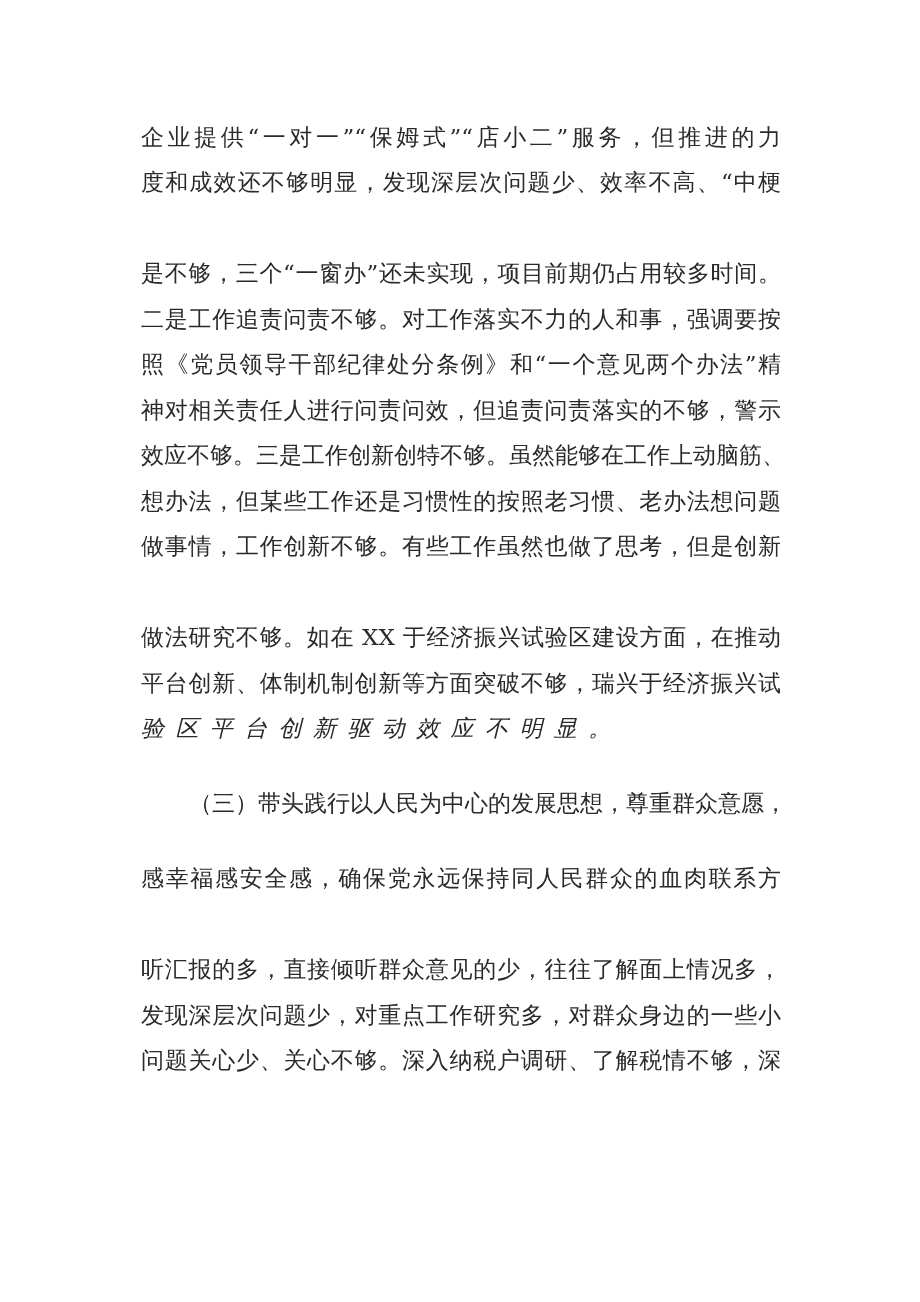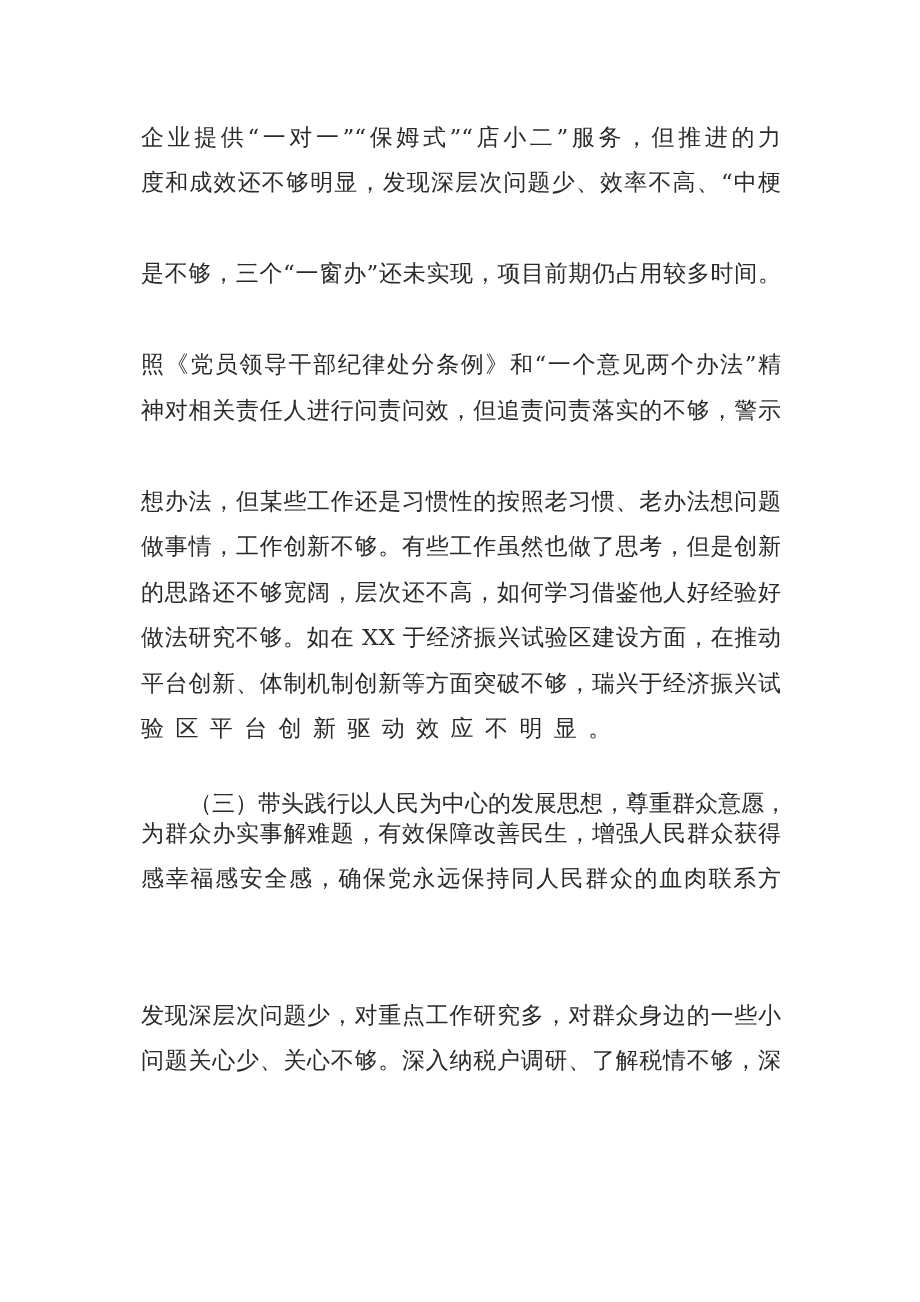--- a/index.html
+++ b/index.html
@@ -12,38 +12,39 @@
     height: 46px;
     line-height: 46px;
     font-family: "DejaVu Serif", "Liberation Serif", serif;
     font-size: 23px;
     color: #2a2a2a;
     white-space: nowrap;
     text-align: justify;
     text-align-last: justify;
     letter-spacing: 0;
   }
-  .line.last { text-align-last: left; letter-spacing: 11.4px; }
+  .line.last { text-align-last: left; letter-spacing: 11.4px; font-style: italic; }
   .line.indent { left: 189px; width: 592px; }
 </style>
 </head>
 <body>
 
 <div class="page">
 
   <div class="line" style="top:114px">企业提供“一对一”“保姆式”“店小二”服务，但推进的力</div>
   <div class="line" style="top:159px">度和成效还不够明显，发现深层次问题少、效率不高、“中梗</div>
   <div class="line" style="top:250px">是不够，三个“一窗办”还未实现，项目前期仍占用较多时间。</div>
+  <div class="line" style="top:296px">二是工作追责问责不够。对工作落实不力的人和事，强调要按</div>
   <div class="line" style="top:341px">照《党员领导干部纪律处分条例》和“一个意见两个办法”精</div>
   <div class="line" style="top:387px">神对相关责任人进行问责问效，但追责问责落实的不够，警示</div>
+  <div class="line" style="top:432px">效应不够。三是工作创新创特不够。虽然能够在工作上动脑筋、</div>
   <div class="line" style="top:478px">想办法，但某些工作还是习惯性的按照老习惯、老办法想问题</div>
   <div class="line" style="top:523px">做事情，工作创新不够。有些工作虽然也做了思考，但是创新</div>
-  <div class="line" style="top:569px">的思路还不够宽阔，层次还不高，如何学习借鉴他人好经验好</div>
   <div class="line" style="top:614px">做法研究不够。如在 XX 于经济振兴试验区建设方面，在推动</div>
   <div class="line" style="top:660px">平台创新、体制机制创新等方面突破不够，瑞兴于经济振兴试</div>
   <div class="line last" style="top:705px">验区平台创新驱动效应不明显。</div>
 
   <div class="line indent" style="top:780px">（三）带头践行以人民为中心的发展思想，尊重群众意愿，</div>
-  <div class="line" style="top:810px">为群众办实事解难题，有效保障改善民生，增强人民群众获得</div>
   <div class="line" style="top:855px">感幸福感安全感，确保党永远保持同人民群众的血肉联系方</div>
+  <div class="line" style="top:946px">听汇报的多，直接倾听群众意见的少，往往了解面上情况多，</div>
   <div class="line" style="top:992px">发现深层次问题少，对重点工作研究多，对群众身边的一些小</div>
   <div class="line" style="top:1037px">问题关心少、关心不够。深入纳税户调研、了解税情不够，深</div>
 </div>
 
 </body></html>

